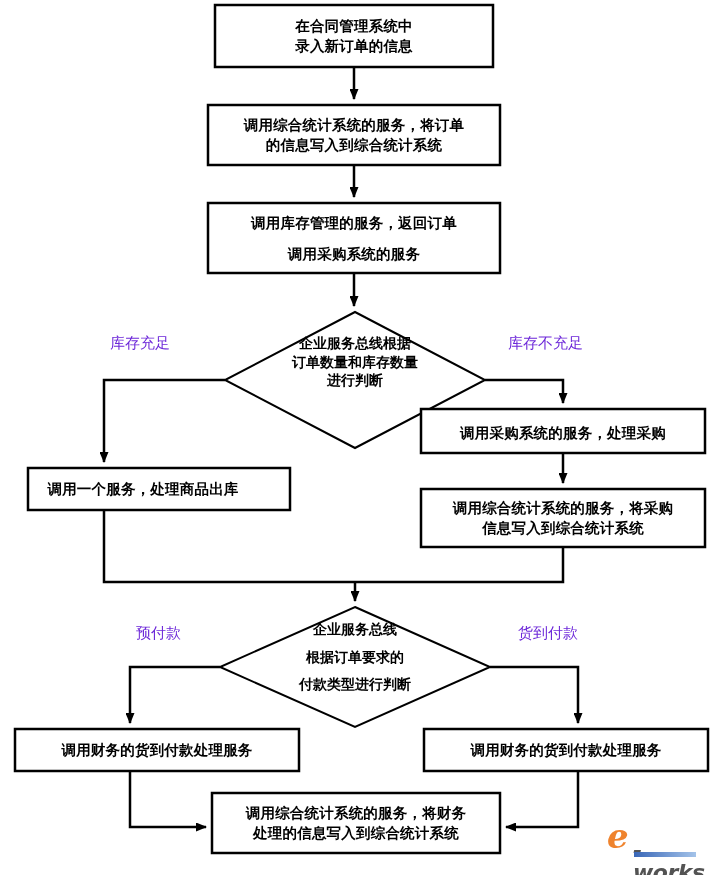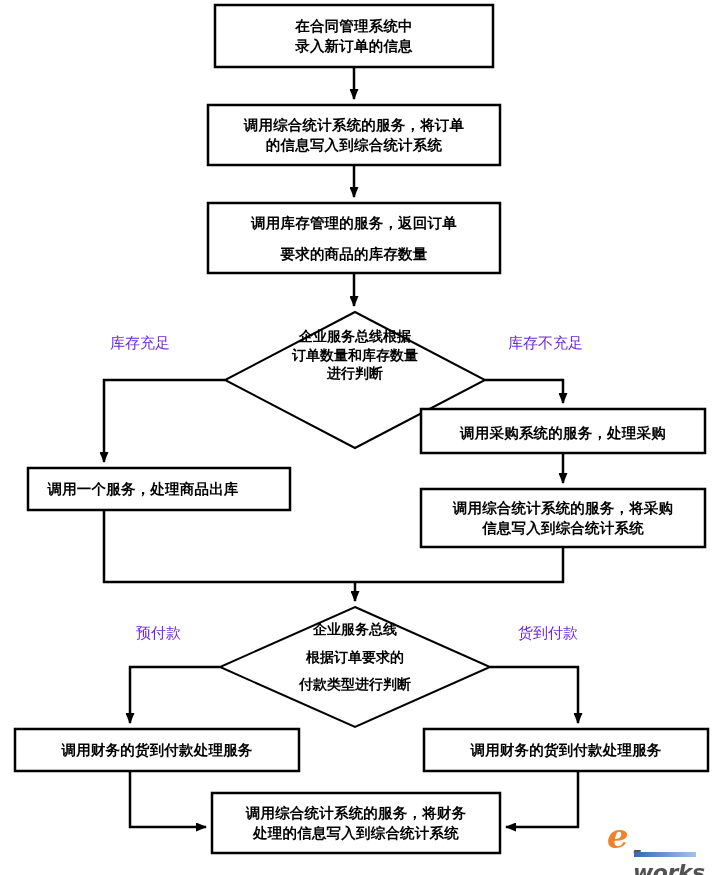--- a/index.html
+++ b/index.html
@@ -181,24 +181,24 @@
     <span class="ln">的信息写入到综合统计系统</span>
   </div>
 
   <div class="node-text" style="left:215px; top:5px; width:278px; height:62px;">
     <span class="ln">在合同管理系统中</span>
     <span class="ln">录入新订单的信息</span>
   </div>
 
   <div class="node-text" style="left:208px; top:203px; width:292px; height:70px;gap:11px;">
     <span class="ln">调用库存管理的服务，返回订单</span>
-    <span class="ln">要求的商品的库存数量</span>
-  </div>
-
-  <div class="diamond-text" style="left:225px; top:318px; width:260px; height:74px;">
+    <span class="ln">调用采购系统的服务</span>
+  </div>
+
+  <div class="diamond-text" style="left:225px; top:326px; width:260px; height:74px;font-family:Liberation Serif, serif;">
     <span class="ln">企业服务总线根据</span>
     <span class="ln">订单数量和库存数量</span>
     <span class="ln">进行判断</span>
   </div>
 
   <div class="node-text" style="left:28px; top:468px; width:230px; height:42px;">
     <span class="ln">调用一个服务，处理商品出库</span>
   </div>
 
   <div class="node-text" style="left:421px; top:409px; width:284px; height:48px;text-align:center;">

